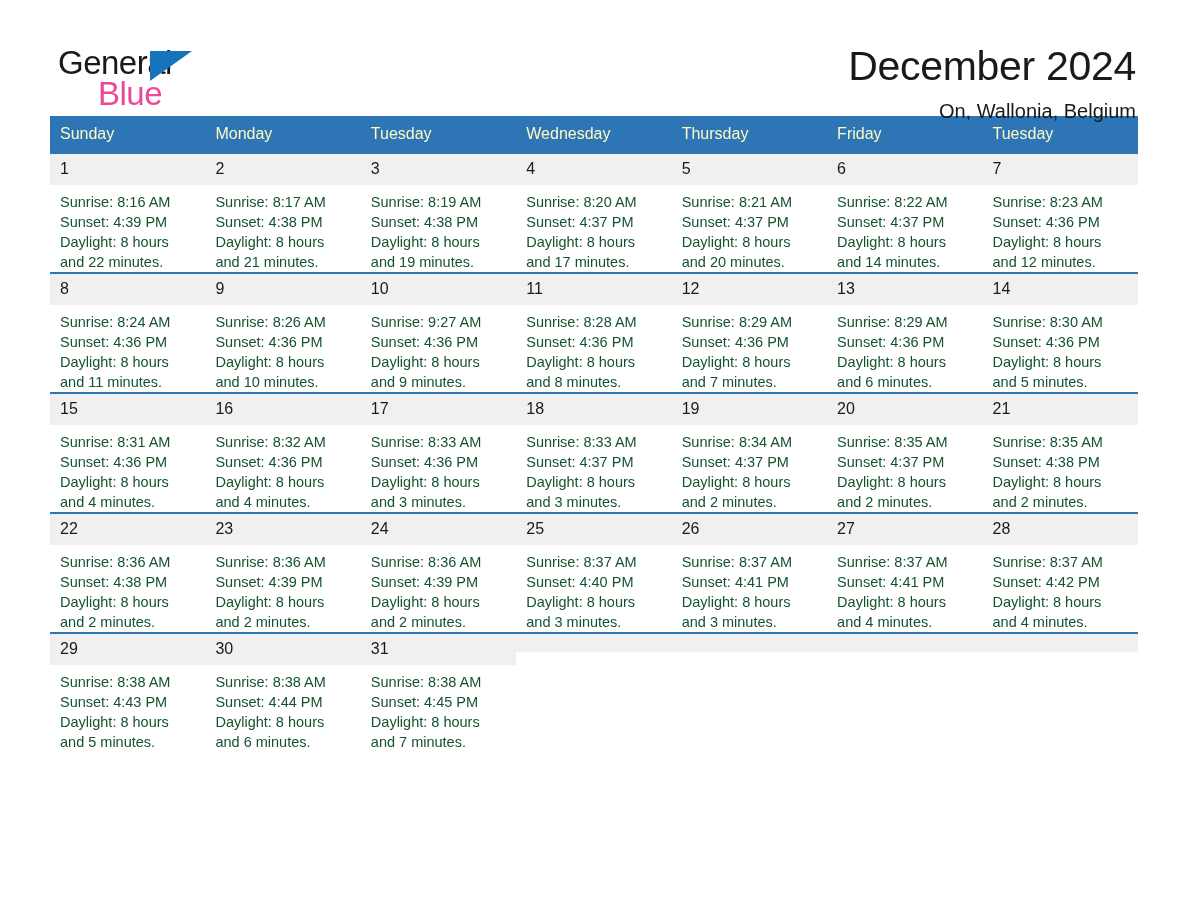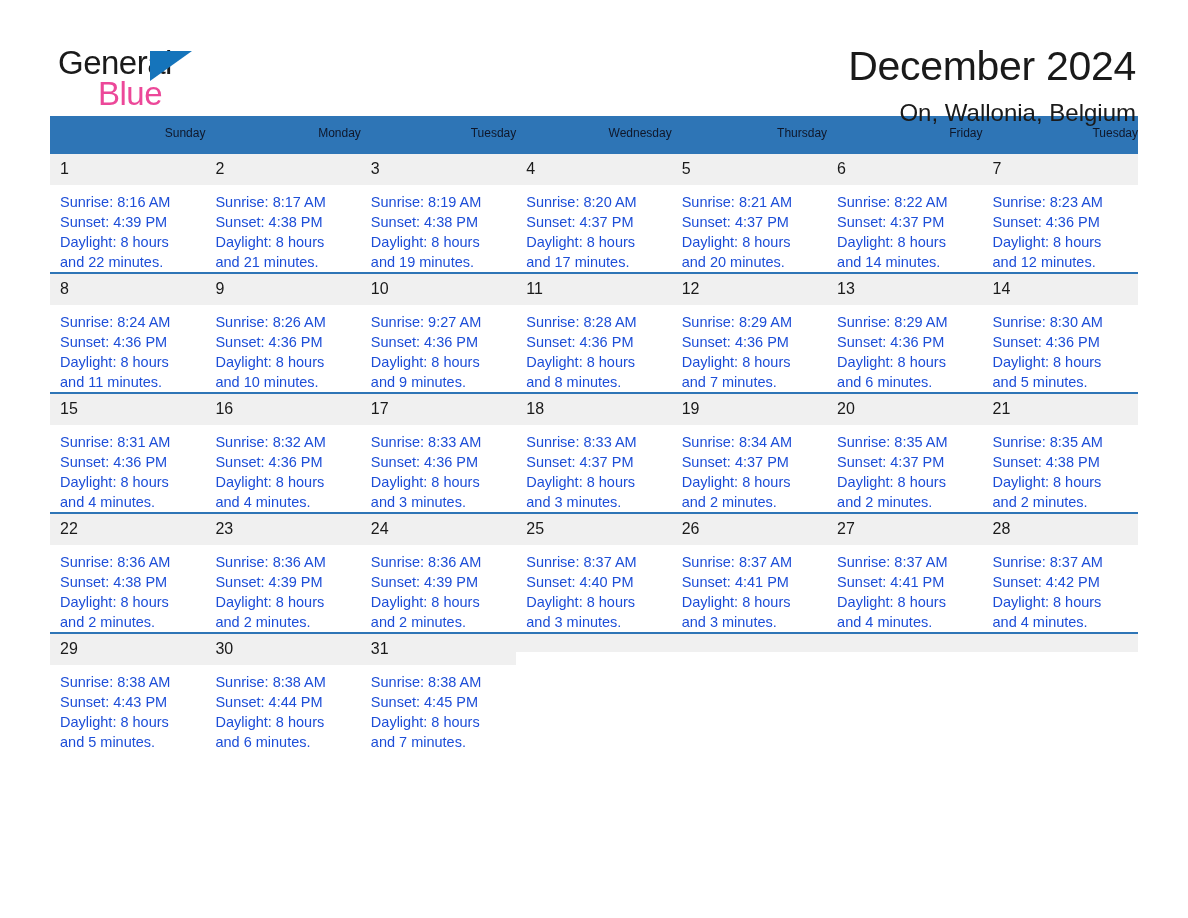--- a/index.html
+++ b/index.html
@@ -68,39 +68,39 @@
     padding-right: 2px;
     margin-left: 28px;
   }
   .cal-title {
     font-size: 41px;
     color: #1a1a1a;
     line-height: 1.08;
     letter-spacing: -0.3px;
   }
   .cal-subtitle {
-    font-size: 24px;
+    font-size: 20px;
     color: #1a1a1a;
     line-height: 1.1;
     margin-top: 12px;
   }
 
   
   .calendar {
     width: 1088px;
     border-collapse: collapse;
     table-layout: fixed;
     margin-top: 14px;
   }
   .calendar th {
     background: #2e75b6;
-    color: #0f172a;
+    color: #fef9c3;
     font-weight: normal;
-    font-size: 12px;
-    text-align: right;
+    font-size: 16px;
+    text-align: left;
     padding: 7px 0 8px 10px;
     height: 21px;
     line-height: 1.2;
   }
   .calendar td {
     width: 155.4px;
     vertical-align: top;
     padding: 0;
     border-top: 2px solid #2e75b6;
     background: #ffffff;
@@ -116,21 +116,21 @@
     line-height: 1.1;
     min-height: 18px;
     box-sizing: border-box;
   }
   .daynum.empty {
     color: transparent;
   }
   .details {
     padding: 7px 9px 0 10px;
     font-size: 14.5px;
-    color: #1d4ed8;
+    color: #14532d;
     line-height: 20px;
   }
   .details div {
     white-space: nowrap;
   }
   td.blank .daynum {
     background: #f0f0f0;
   }
 </style>
 </head>

